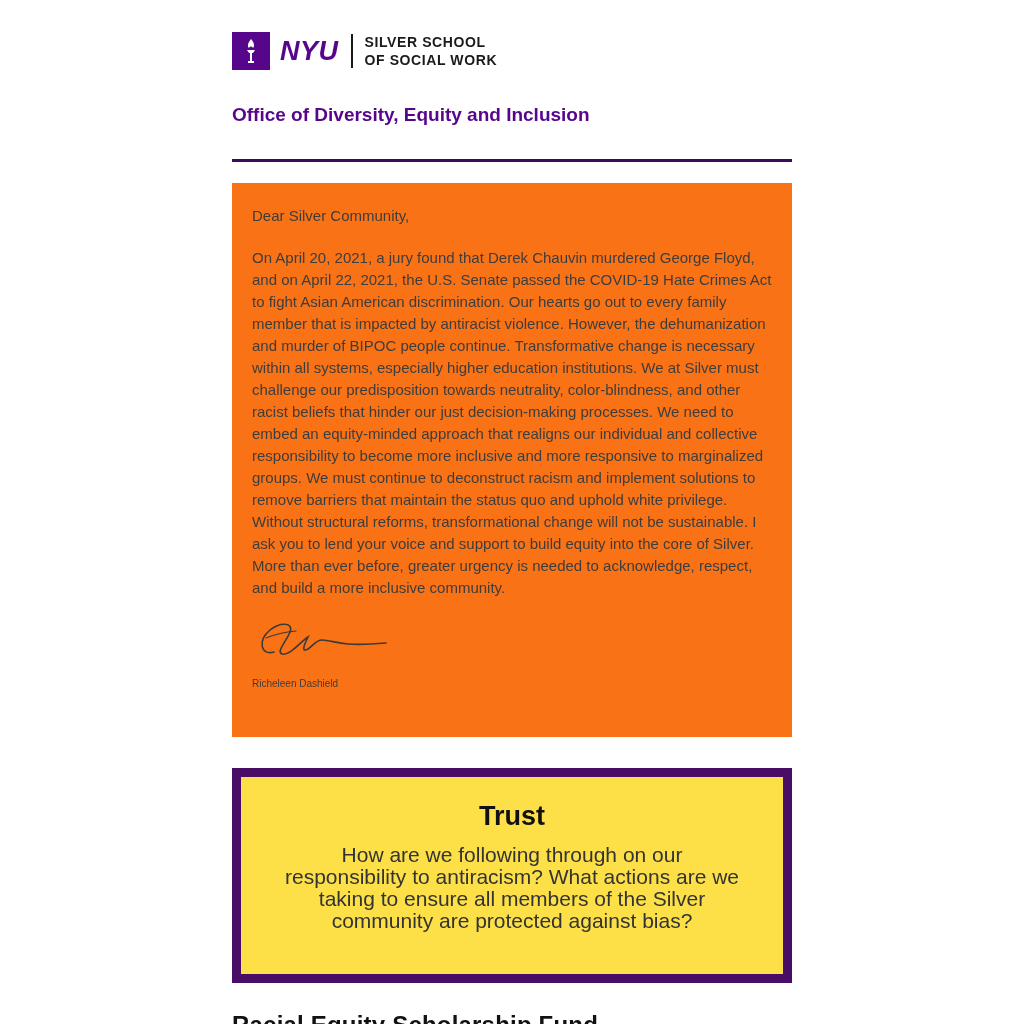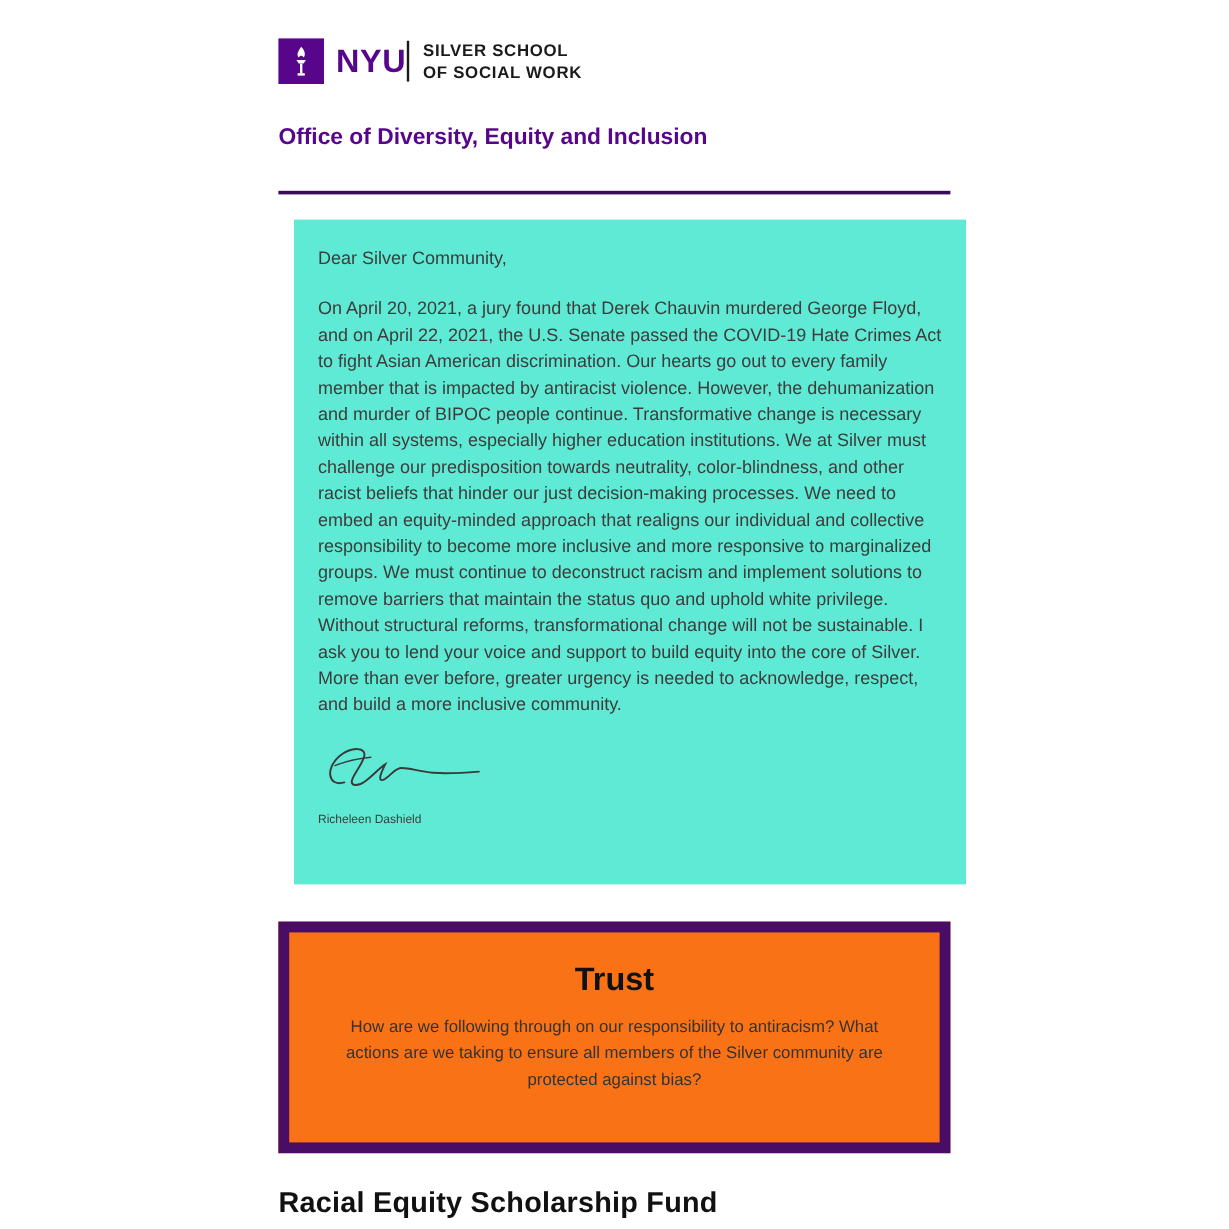--- a/index.html
+++ b/index.html
@@ -37,22 +37,23 @@
     align-items: center;
     justify-content: center;
     flex: 0 0 auto;
   }
   .logo-nyu {
     color: #57068c;
     font-size: 27px;
     font-weight: bold;
     letter-spacing: 0.5px;
     margin-left: 10px;
-    margin-right: 0;
+    margin-right: 12px;
     line-height: 1;
+    font-style: italic;
   }
   .logo-divider {
     width: 2px;
     height: 34px;
     background: #1a1a1a;
     margin-right: 12px;
   }
   .logo-school {
     font-size: 14px;
     font-weight: bold;
@@ -74,24 +75,23 @@
   .rule {
     margin-top: 33px;
     height: 3px;
     background: #3b0a59;
     width: 100%;
   }
 
   
   .letter-panel {
     margin-top: 21px;
-    background: #5eead4;
+    background: #f97316;
     padding: 22px 20px 42px 20px;
     width: 100%;
-    margin-left: 13px;
   }
   .letter-panel p {
     font-size: 15px;
     line-height: 22px;
     color: #3d3d3d;
   }
   .letter-body { margin-top: 20px; }
   .signature-wrap {
     margin-top: 14px;
     margin-bottom: 8px;
@@ -104,36 +104,36 @@
     font-size: 10px;
     line-height: 22px;
     color: #3d3d3d;
   }
   .sig-name { margin-top: 4px; }
 
   
   .trust-box {
     margin-top: 31px;
     border: 9px solid #4a0d66;
-    background: #f97316;
+    background: #fde047;
     width: 100%;
     min-height: 178px;
     padding: 18px 34px 42px 34px;
     text-align: center;
   }
   .trust-title {
     font-size: 27px;
     font-weight: bold;
     color: #111111;
     margin-top: 6px;
   }
   .trust-text {
     margin: 12px auto 0 auto;
     max-width: 466px;
-    font-size: 14px;
+    font-size: 21px;
     line-height: 22px;
     color: #333333;
   }
 
   
   .scholarship-title {
     margin-top: 28px;
     font-size: 24px;
     font-weight: bold;
     color: #111111;

